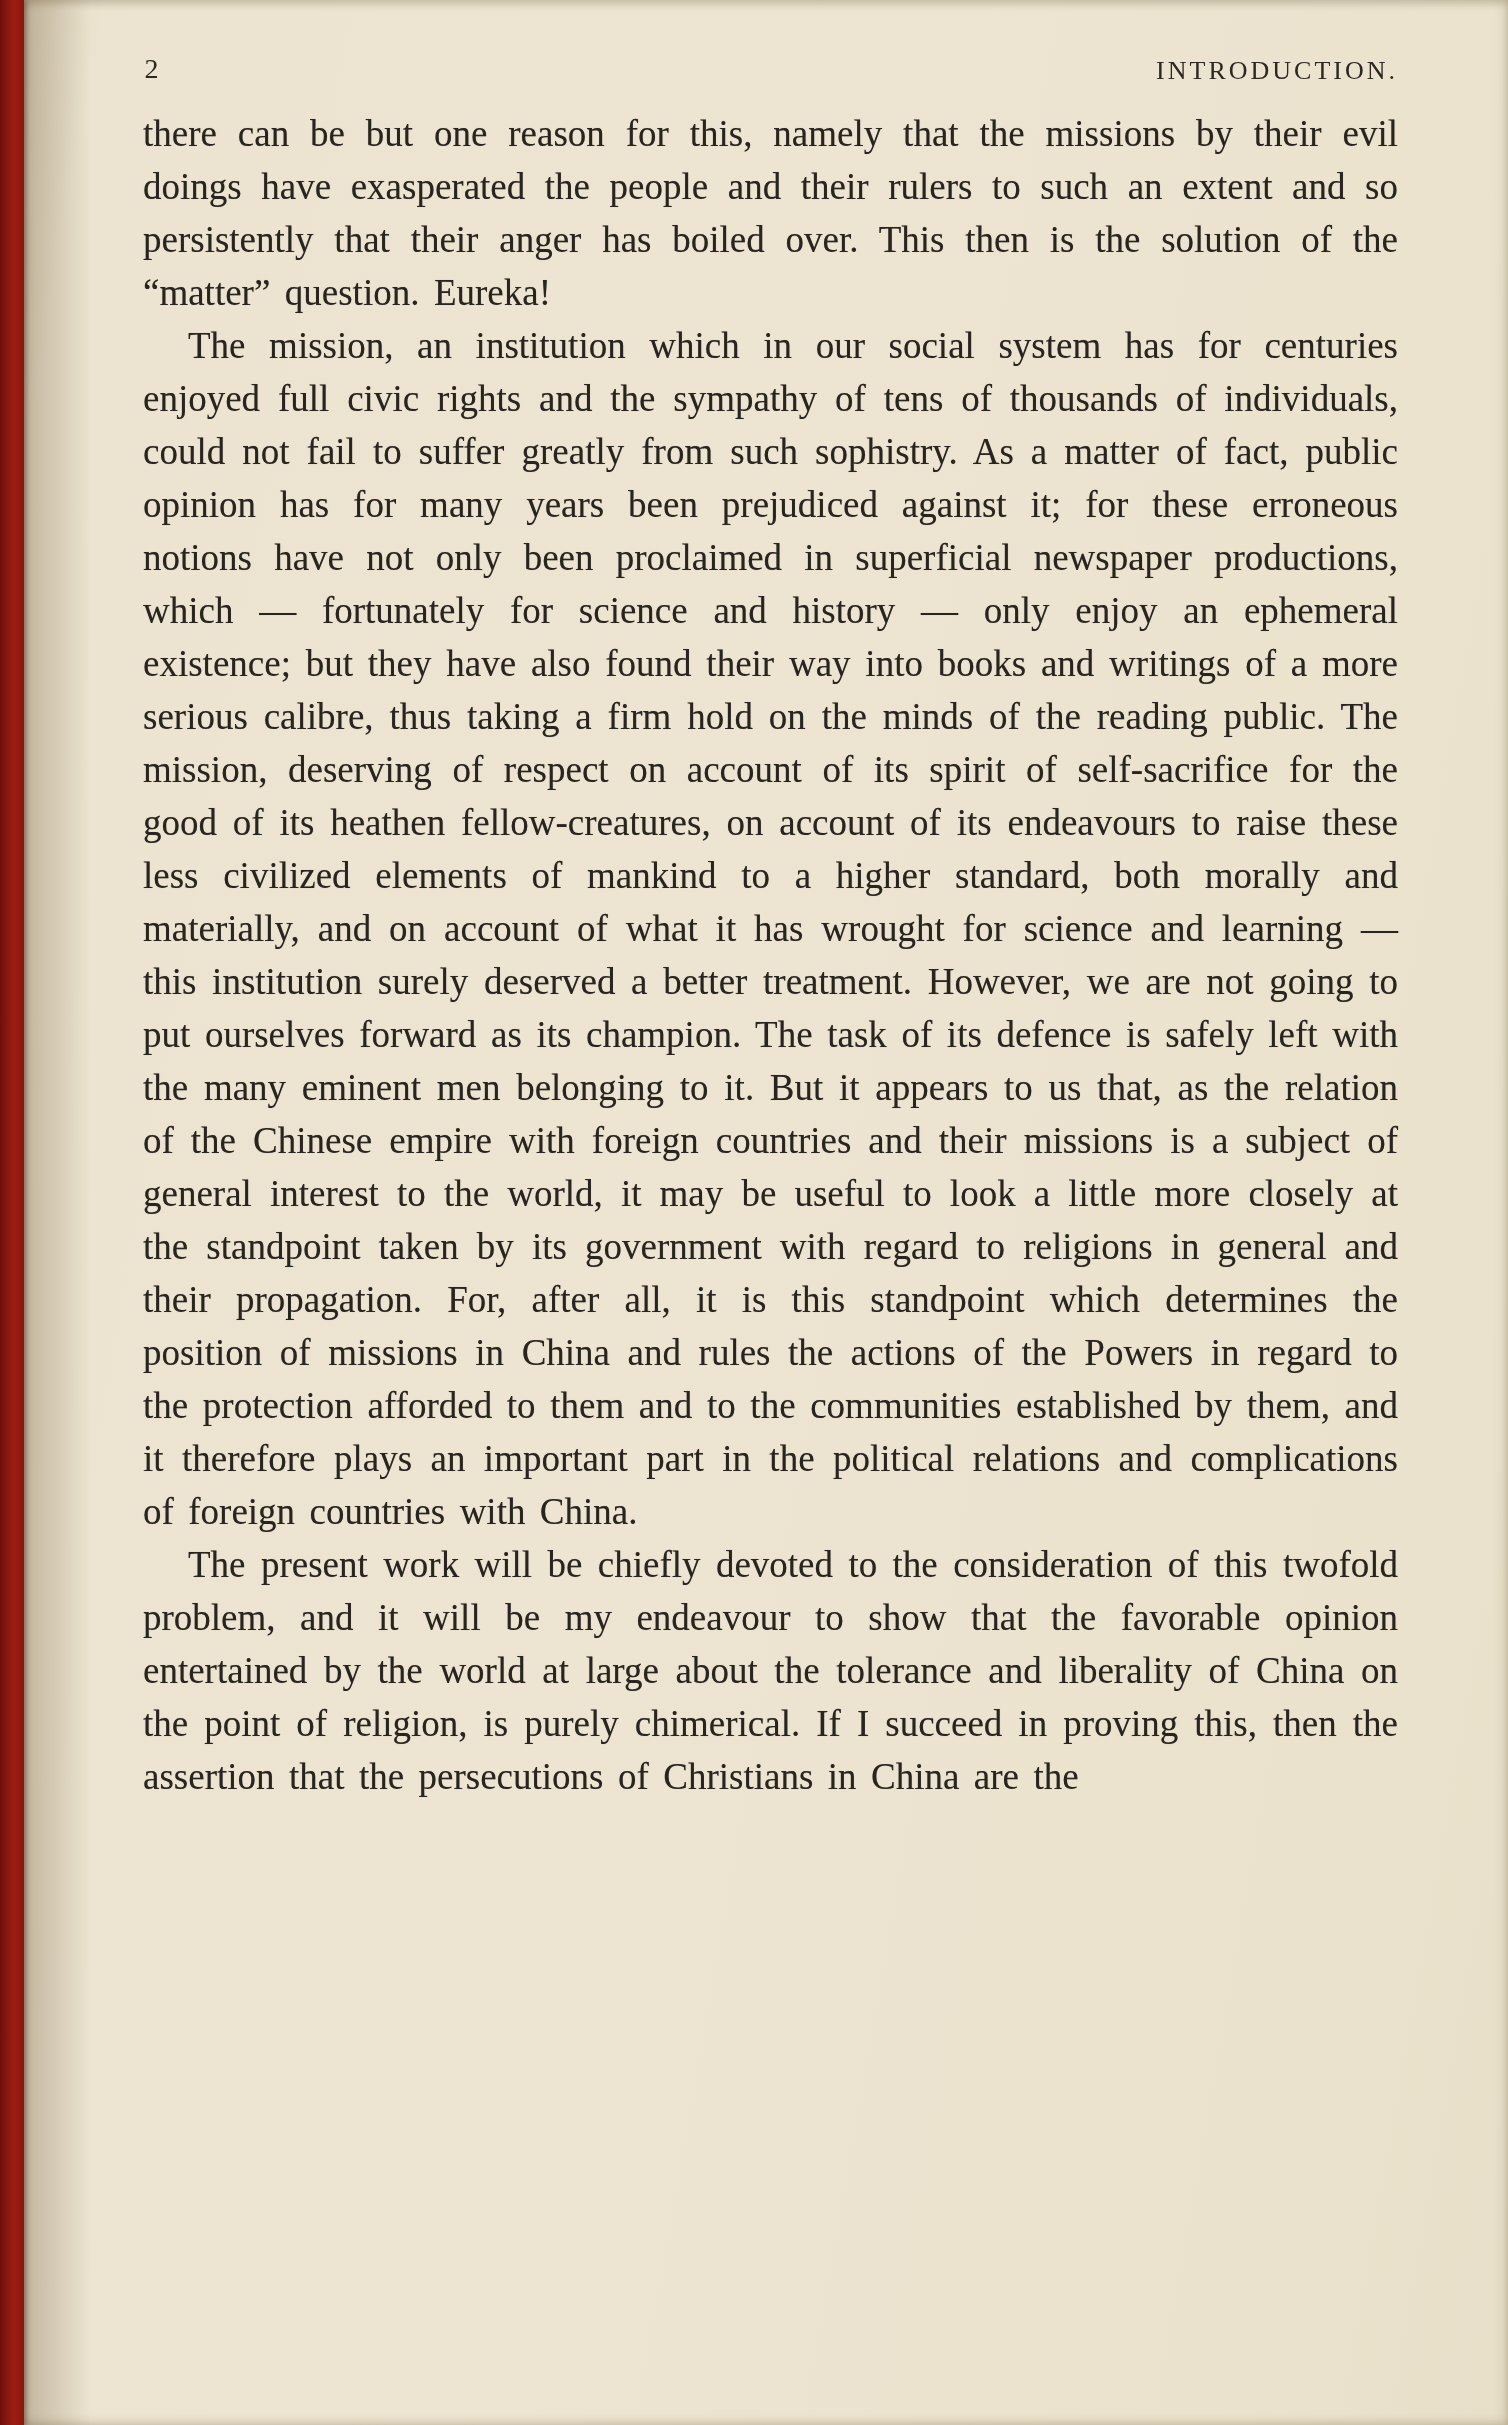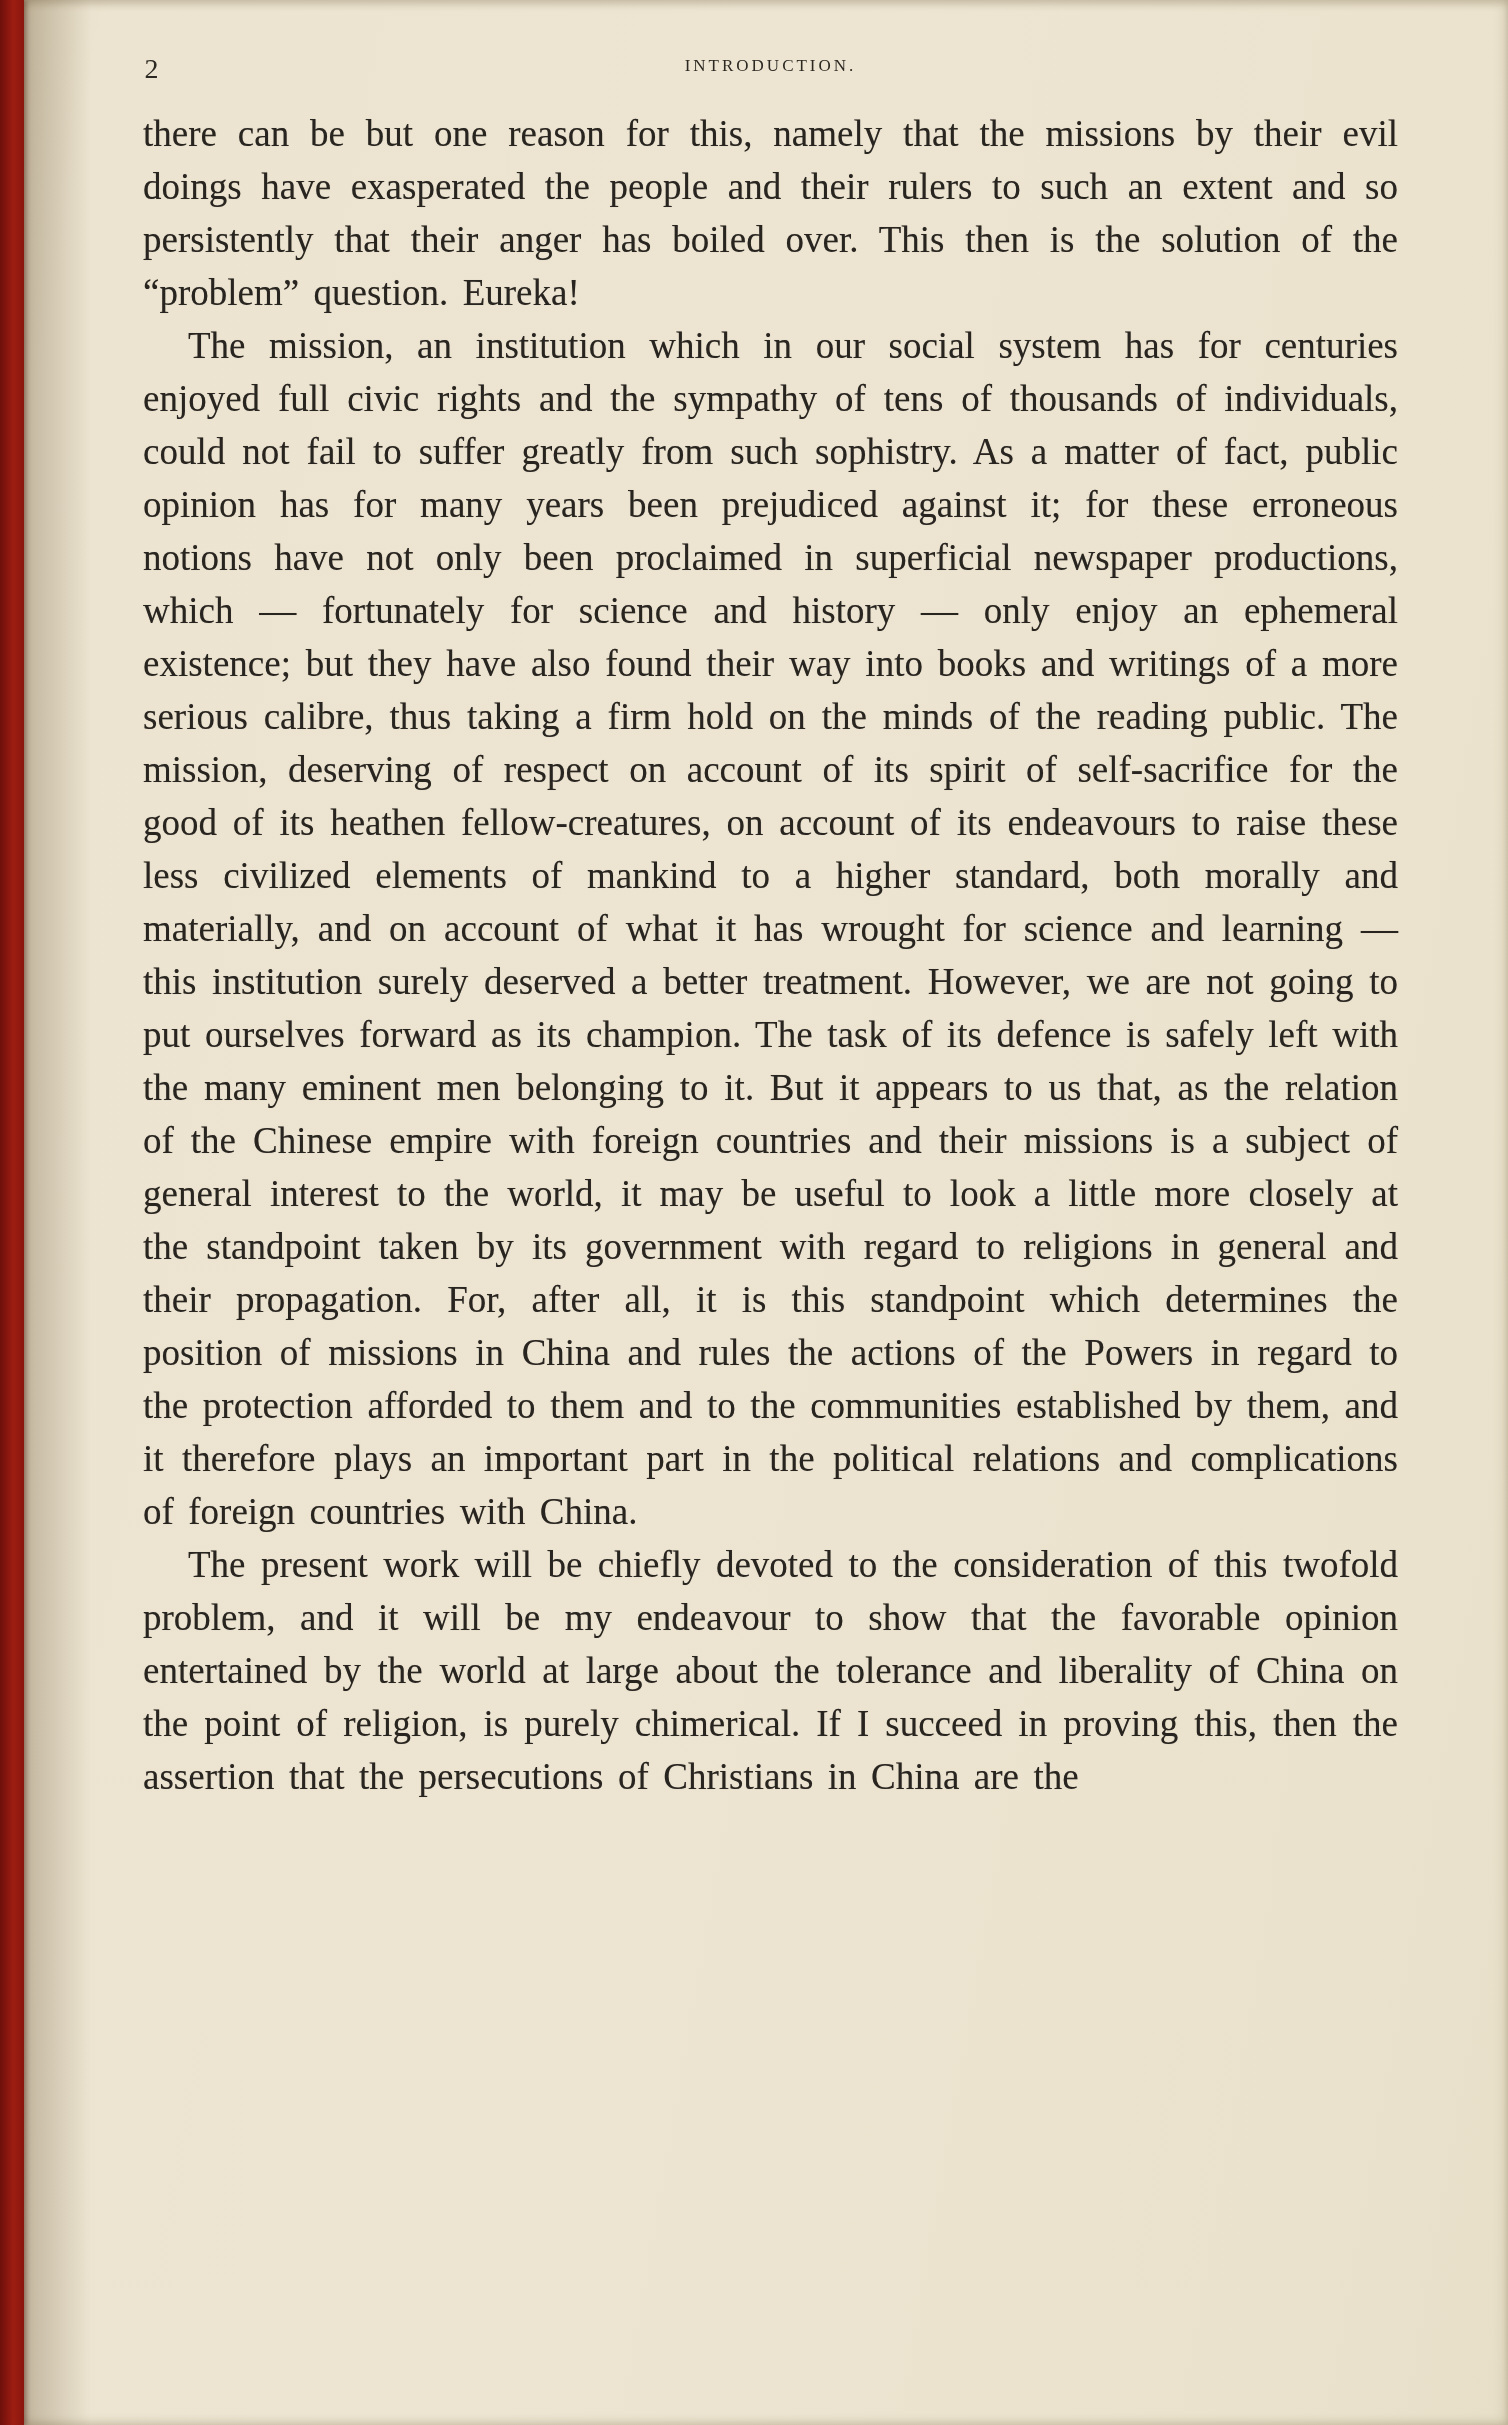--- a/index.html
+++ b/index.html
@@ -48,22 +48,22 @@
   }
   .page-number {
     position: absolute;
     left: 1.5px;
     top: 4.5px;
     font-size: 28px;
     color: #2c2822;
   }
   .running-head {
     display: block;
-    text-align: center;
-    font-size: 17px;
+    text-align: right;
+    font-size: 26px;
     letter-spacing: 3px;
     color: #2c2822;
     padding-top: 7.5px;
   }
   .text-block {
     margin-top: 13.4px;
     font-size: 37px;
     line-height: 53px;
     color: #282420;
     text-align: justify;
@@ -85,19 +85,19 @@
   <div class="binding-edge"></div>
   <div class="gutter-shadow"></div>
 
   <div class="page-inner">
     <header class="running">
       <span class="page-number">2</span>
       <span class="running-head">INTRODUCTION.</span>
     </header>
 
     <main class="text-block">
-      <p class="no-indent">there can be but one reason for this, namely that the missions by their evil doings have exasperated the people and their rulers to such an extent and so persistently that their anger has boiled over. This then is the solution of the “problem” question. Eureka!</p>
+      <p class="no-indent">there can be but one reason for this, namely that the missions by their evil doings have exasperated the people and their rulers to such an extent and so persistently that their anger has boiled over. This then is the solution of the “matter” question. Eureka!</p>
       <p>The mission, an institution which in our social system has for centuries enjoyed full civic rights and the sympathy of tens of thousands of individuals, could not fail to suffer greatly from such sophistry. As a matter of fact, public opinion has for many years been prejudiced against it; for these erroneous notions have not only been proclaimed in superficial newspaper productions, which — fortunately for science and history — only enjoy an ephemeral existence; but they have also found their way into books and writings of a more serious calibre, thus taking a firm hold on the minds of the reading public. The mission, deserving of respect on account of its spirit of self-sacrifice for the good of its heathen fellow-creatures, on account of its endeavours to raise these less civilized elements of mankind to a higher standard, both morally and materially, and on account of what it has wrought for science and learning — this institution surely deserved a better treatment. However, we are not going to put ourselves forward as its champion. The task of its defence is safely left with the many eminent men belonging to it. But it appears to us that, as the relation of the Chinese empire with foreign countries and their missions is a subject of general interest to the world, it may be useful to look a little more closely at the standpoint taken by its government with regard to religions in general and their propagation. For, after all, it is this standpoint which determines the position of missions in China and rules the actions of the Powers in regard to the protection afforded to them and to the communities established by them, and it therefore plays an important part in the political relations and complications of foreign countries with China.</p>
       <p>The present work will be chiefly devoted to the consideration of this twofold problem, and it will be my endeavour to show that the favorable opinion entertained by the world at large about the tolerance and liberality of China on the point of religion, is purely chimerical. If I succeed in proving this, then the assertion that the persecutions of Christians in China are the</p>
     </main>
   </div>
 </div>
 
 
 </body></html>

